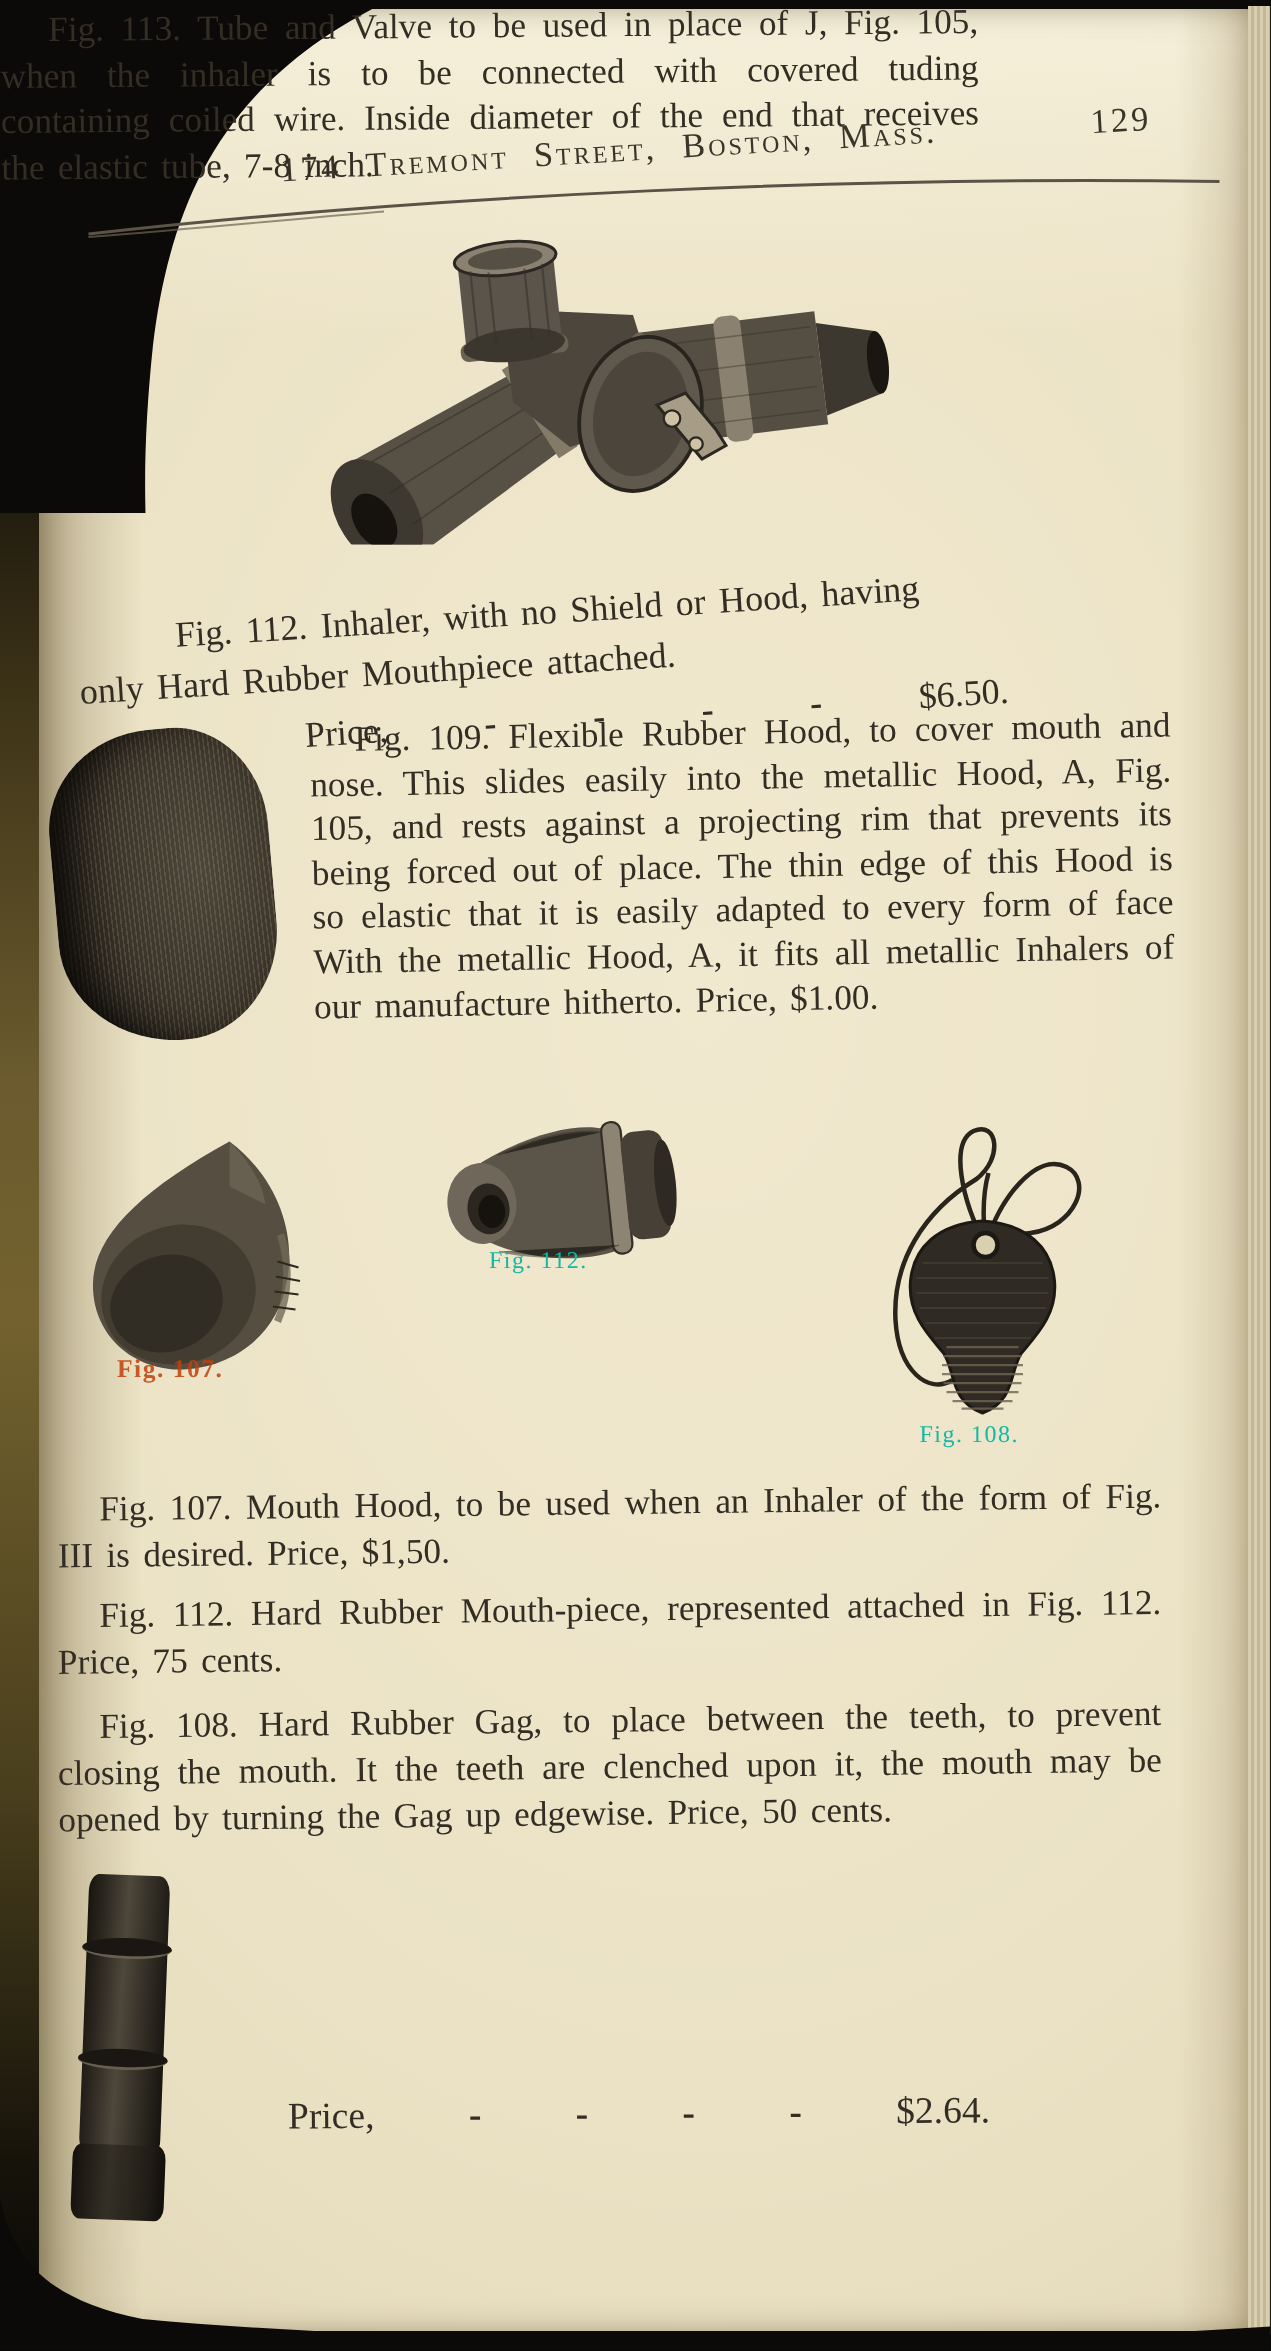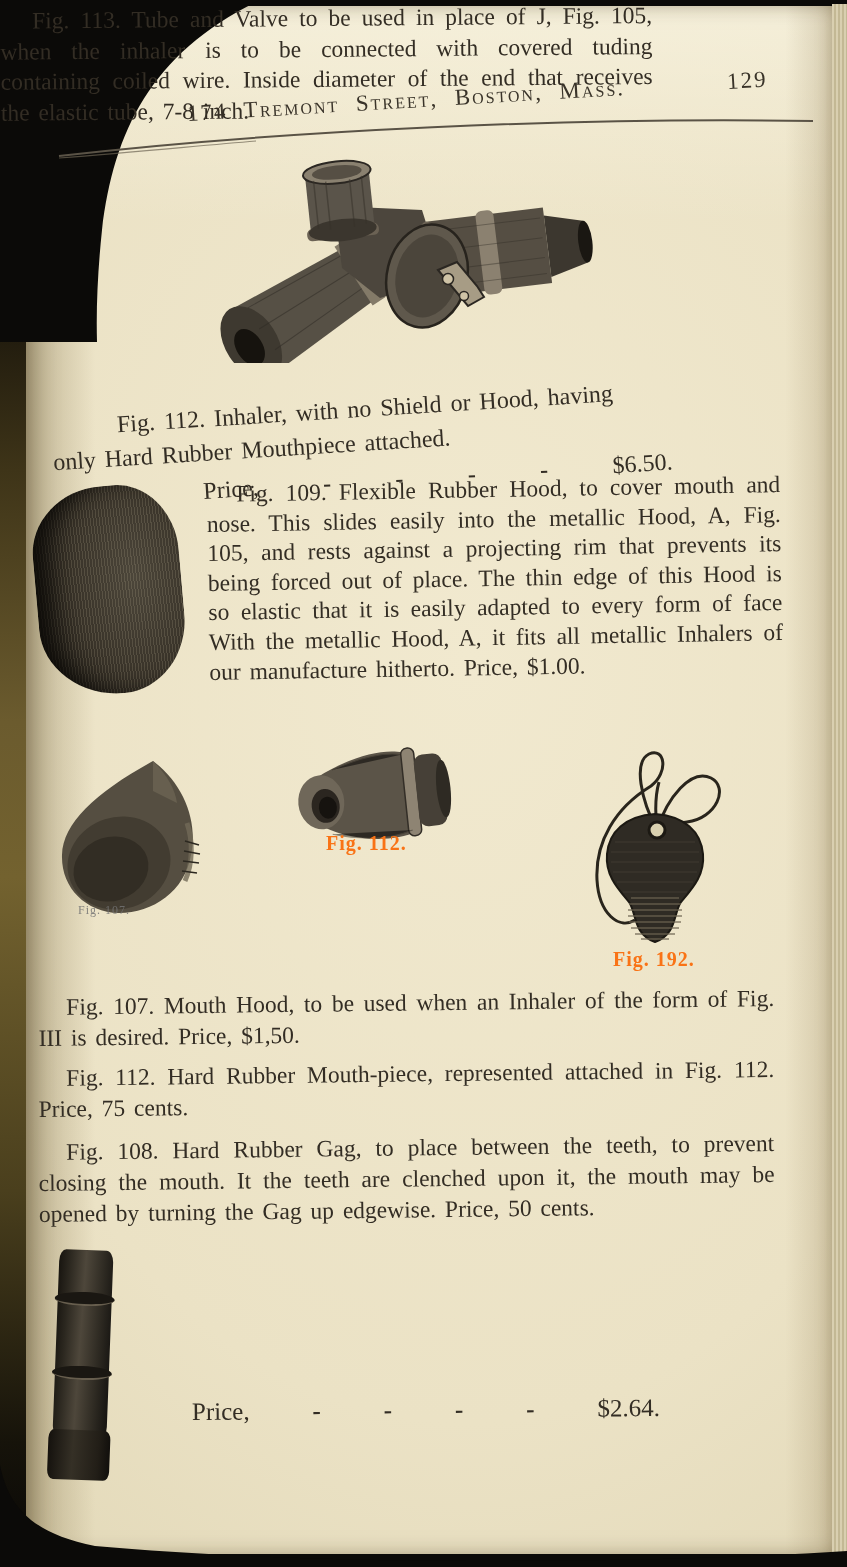--- a/index.html
+++ b/index.html
@@ -21,22 +21,22 @@
   .bottom-svg{position:absolute;left:0;bottom:0;}
   .rule-svg{position:absolute;left:56px;top:112px;}
 
   .header{position:absolute;left:72px;top:82px;width:724px;display:flex;align-items:baseline;
     transform:rotate(-3.4deg);transform-origin:60% 50%;}
   .addr{flex:1;text-align:center;font-variant:small-caps;font-size:23px;letter-spacing:2px;
     word-spacing:9px;color:#3a342a;padding-left:30px;}
   .pgnum{font-size:23px;letter-spacing:2px;color:#3a342a;margin-left:18px;margin-right:28px;}
 
   .illu{position:absolute;}
-  .cap{position:absolute;font-weight:700;color:#f97316;font-size:20px;letter-spacing:1px;}
-  .cap-faint{position:absolute;font-weight:400;color:#737373;font-size:12px;letter-spacing:1px;opacity:.85;}
+  .cap{position:absolute;font-weight:400;color:#14b8a6;font-size:16px;letter-spacing:1px;}
+  .cap-faint{position:absolute;font-weight:700;color:#c2410c;font-size:17px;letter-spacing:1px;opacity:.85;}
 
   .block{position:absolute;text-align:justify;word-spacing:3px;}
   .top-item{left:52px;top:368px;width:690px;font-size:24px;line-height:34px;
     transform:rotate(-3.6deg);transform-origin:right center;}
   .top-item .l1{padding-left:66px;}
   .price-row{display:flex;justify-content:space-between;align-items:baseline;font-size:24px;}
   .price-row .d{font-weight:700;}
   .pr-top{width:470px;margin-left:148px;margin-top:4px;}
   .pr-bottom{position:absolute;left:192px;top:1396px;width:468px;font-size:25px;
     transform:rotate(-.5deg);}
@@ -161,21 +161,21 @@
   </svg>
   <div class="cap" style="left:326px;top:832px">Fig. 112.</div>
 
   <svg class="illu" style="left:575px;top:738px" width="160" height="220" viewBox="0 0 160 220">
     <path d="M82,92 C66,62 58,24 74,16 C90,9 94,34 76,48 C40,70 20,104 22,142 C24,176 44,192 60,182 M82,92 C92,60 116,30 136,40 C154,49 142,80 112,84 C98,86 86,88 82,92 M82,92 C80,74 80,58 84,44" fill="none" stroke="#29251c" stroke-width="3"></path>
     <path d="M80,76 C50,78 34,94 32,116 C30,138 44,152 54,164 C62,176 58,196 80,204 C102,196 98,176 106,164 C116,152 130,138 128,116 C126,94 110,78 80,76 Z" fill="#2f2b24" stroke="#1c1913" stroke-width="2"></path>
     <path d="M40,104 h80 M36,114 h88 M36,124 h88 M38,134 h84 M42,144 h76 M48,154 h64" stroke="#4a4438" stroke-width="1.2" opacity=".6"></path>
     <path d="M56,160 h48 M54,166 h52 M53,172 h54 M53,178 h54 M54,184 h52 M56,190 h48 M60,196 h40 M66,201 h28" stroke="#6e6452" stroke-width="1.5" opacity=".8"></path>
     <circle cx="82" cy="92" r="8" fill="#d9d0af" stroke="#1c1913" stroke-width="3"></circle>
   </svg>
-  <div class="cap" style="left:613px;top:948px">Fig. 192.</div>
+  <div class="cap" style="left:613px;top:948px">Fig. 108.</div>
 
   <div class="block p-item fig107-p">Fig. 107.   Mouth Hood, to be used when an Inhaler  of  the form of Fig. III is desired.   Price, $1,50.</div>
   <div class="block p-item fig112-p">Fig. 112.   Hard Rubber Mouth-piece,  represented  attached in Fig. 112.   Price, 75 cents.</div>
   <div class="block p-item fig108-p">Fig. 108.   Hard Rubber Gag, to place between the  teeth,  to prevent closing the mouth.   It the teeth are clenched upon  it, the mouth may be opened by turning  the  Gag  up  edgewise.  Price, 50 cents.</div>
 
   <div class="tube">
     <div class="ring" style="top:42px"></div>
     <div class="ring" style="top:116px"></div>
     <div class="flare"></div>
   </div>

